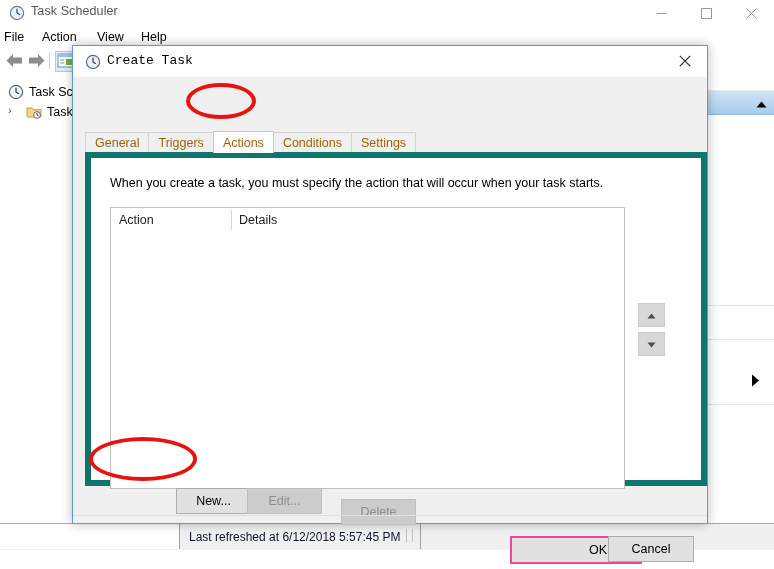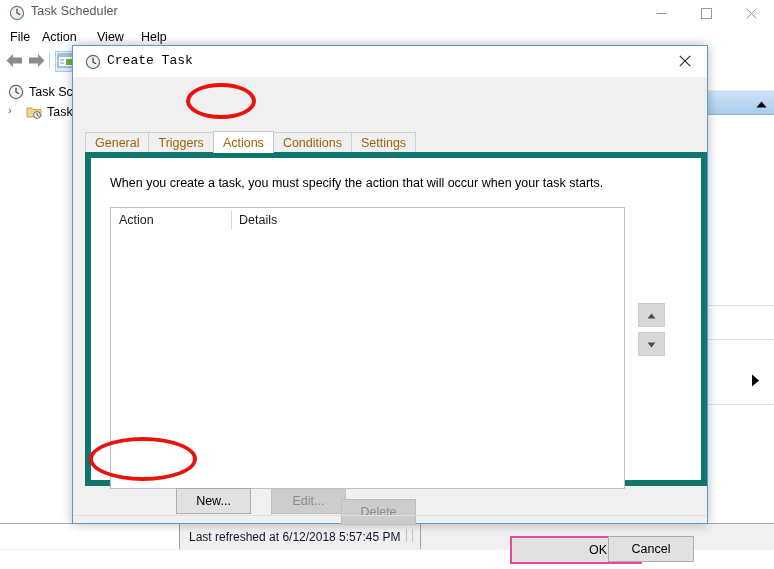--- a/index.html
+++ b/index.html
@@ -61,21 +61,21 @@
     width: 774px; height: 22px;
     background: #ffffff;
   }
   .menu-item {
     position: absolute;
     top: 3px;
     font-size: 12.5px;
     color: #000;
     padding: 1px 4px;
   }
-  #menu-file   { left: 6px; }
+  #menu-file   { left: 0; }
   #menu-action { left: 38px; }
   #menu-view   { left: 93px; }
   #menu-help   { left: 137px; }
 
   .toolbar {
     position: absolute;
     left: 0; top: 48px;
     width: 774px; height: 26px;
     background: #ffffff;
   }
@@ -324,21 +324,21 @@
     position: absolute;
     height: 24px;
     background: #e1e1e1;
     border: 1px solid #adadad;
     display: flex; align-items: center; justify-content: center;
     font-size: 12.5px;
     color: #000;
   }
   .dlg-btn.disabled { color: #8d8d8d; background: #cccccc; border-color: #bfbfbf; }
   #btn-new    { left: 103px; top: 411px; width: 73px; }
-  #btn-edit   { left: 198px; top: 411px; width: 73px; }
+  #btn-edit   { left: 174px; top: 411px; width: 73px; }
   #btn-delete { left: 268px; top: 416px; width: 73px; margin-top: 6px; }
 
   .dlg-footer-sep {
     position: absolute;
     left: 0; top: 438px;
     width: 634px; height: 1px;
     background: #dfdfdf;
   }
   #btn-ok {
     position: absolute;

